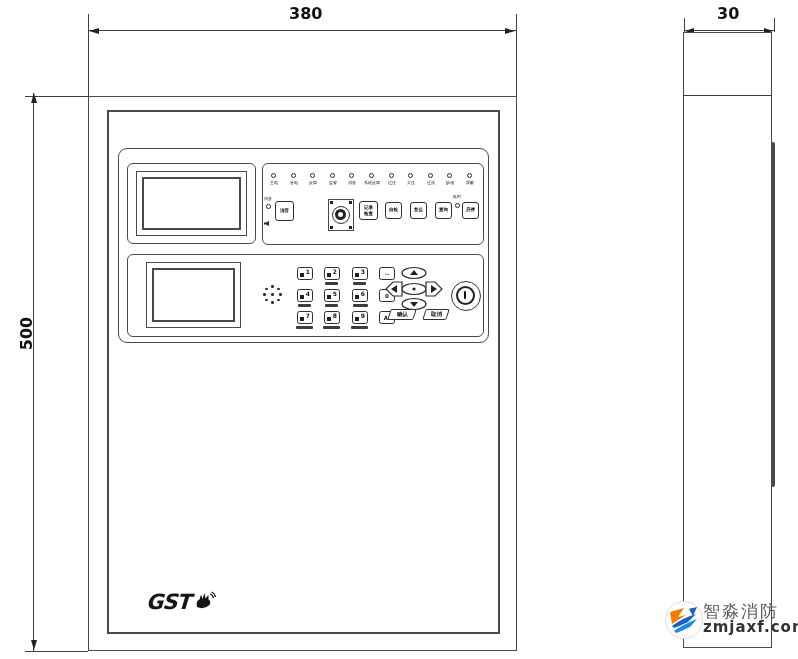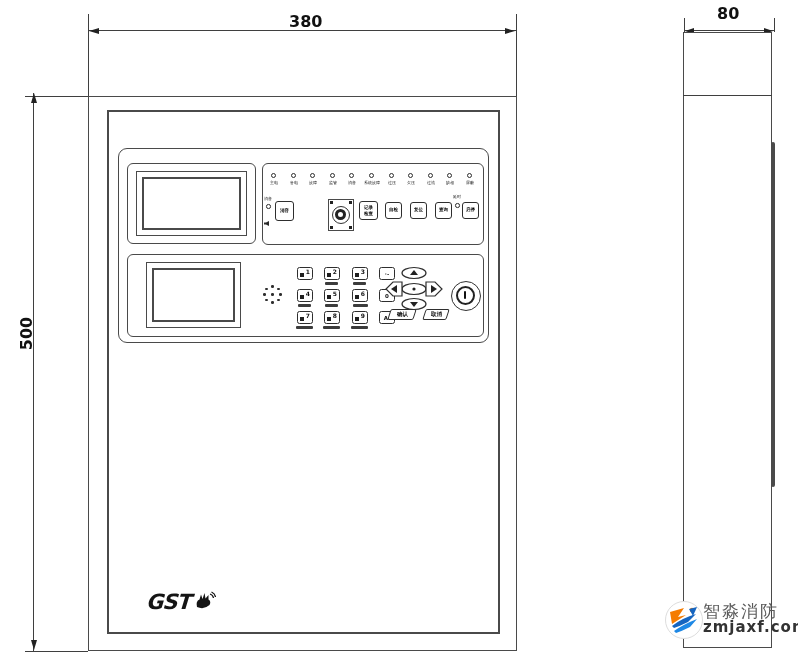--- a/index.html
+++ b/index.html
@@ -37,28 +37,28 @@
 </head>
 <body>
 
 <div id="canvas">
 
   <div class="line" style="left:88px;top:14px;width:1px;height:82px;"></div>
   <div class="line" style="left:515.5px;top:14px;width:1px;height:82px;"></div>
   <div class="line" style="left:88px;top:30px;width:428px;height:1px;"></div>
   <div class="ah" style="left:89px;top:27.5px;border-top:3px solid transparent;border-bottom:3px solid transparent;border-right:10px solid #222;"></div>
   <div class="ah" style="left:505px;top:27.5px;border-top:3px solid transparent;border-bottom:3px solid transparent;border-left:10px solid #222;"></div>
-  <div class="dimtext" style="left:289px;top:12px;">380</div>
+  <div class="dimtext" style="left:289px;top:4px;">380</div>
 
   <div class="line" style="left:684px;top:18px;width:1px;height:14px;"></div>
   <div class="line" style="left:773.5px;top:18px;width:1px;height:14px;"></div>
   <div class="line" style="left:684px;top:30px;width:90px;height:1px;"></div>
   <div class="ah" style="left:685px;top:27.5px;border-top:3px solid transparent;border-bottom:3px solid transparent;border-right:9px solid #222;"></div>
   <div class="ah" style="left:764px;top:27.5px;border-top:3px solid transparent;border-bottom:3px solid transparent;border-left:9px solid #222;"></div>
-  <div class="dimtext" style="left:717px;top:4px;">80</div>
+  <div class="dimtext" style="left:717px;top:4px;">30</div>
 
   <div class="line" style="left:25px;top:95.5px;width:63px;height:1px;"></div>
   <div class="line" style="left:25px;top:650.5px;width:63px;height:1px;"></div>
   <div class="line" style="left:33px;top:93px;width:1px;height:558px;"></div>
   <div class="ah" style="left:30.5px;top:93px;border-left:3px solid transparent;border-right:3px solid transparent;border-bottom:10px solid #222;"></div>
   <div class="ah" style="left:30.5px;top:640px;border-left:3px solid transparent;border-right:3px solid transparent;border-top:10px solid #222;"></div>
   <div class="dimtext" style="left:4px;top:324px;transform:rotate(-90deg);transform-origin:center;width:44px;text-align:center;">500</div>
 
   <div class="box" style="left:88px;top:96px;width:429px;height:555px;"></div>
   <div class="box" style="left:107px;top:110px;width:393px;height:524px;border-width:2px;"></div>

